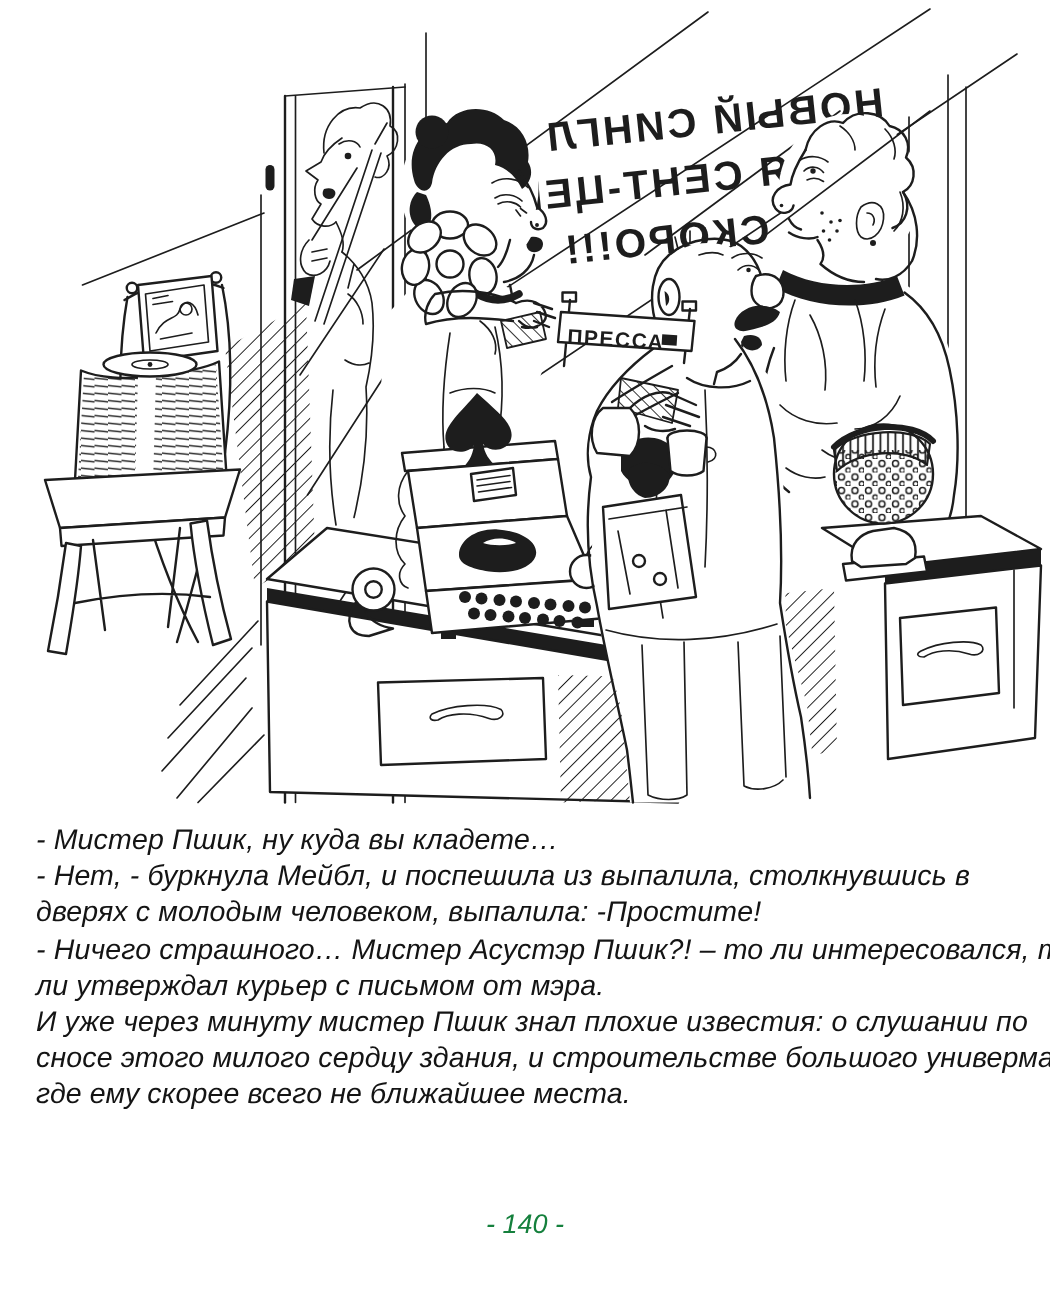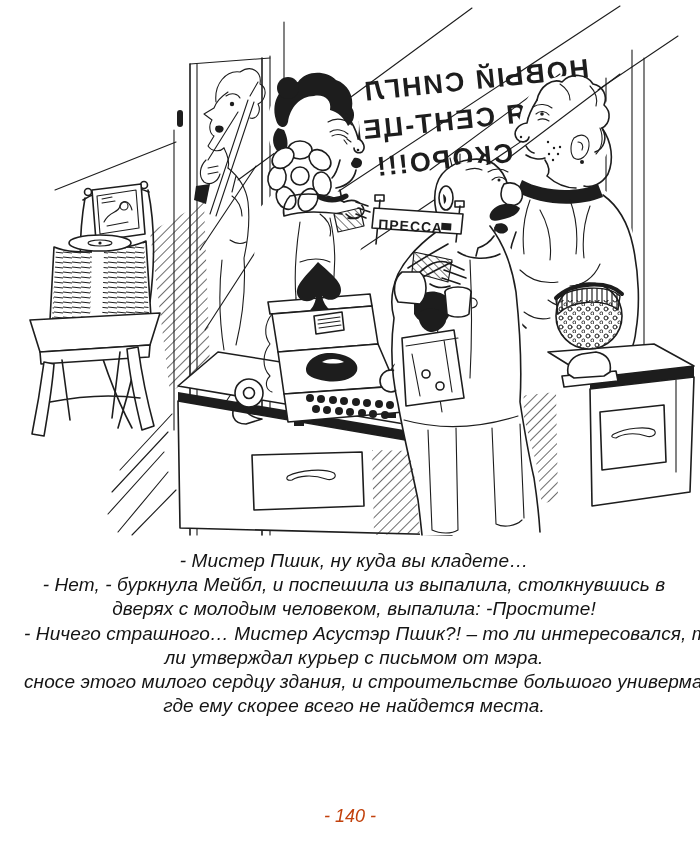--- a/index.html
+++ b/index.html
@@ -11,23 +11,23 @@
   .l1{fill:none;stroke:#1d1d1d;stroke-width:1.1;}
   .fw{fill:#ffffff;stroke:#1d1d1d;stroke-width:1.6;}
   .fwn{fill:#ffffff;stroke:none;}
   .fd{fill:#1d1d1d;stroke:none;}
   .signtxt{font-family:"Liberation Sans",sans-serif;font-weight:bold;font-size:27px;
            fill:#1d1d1d;letter-spacing:2px;text-anchor:middle;}
   .presstxt{font-family:"Liberation Sans",sans-serif;font-weight:bold;font-size:14px;
             fill:#1d1d1d;letter-spacing:1px;}
   .story{position:absolute;left:24px;top:549px;width:660px;
          font-style:italic;font-size:19px;line-height:24.2px;letter-spacing:.1px;
-         white-space:nowrap;color:#141414;text-align:center;}
+         white-space:nowrap;color:#141414;}
   .pagenum{position:absolute;left:0;top:806px;width:100%;text-align:center;
-           font-style:italic;font-size:18px;color:#c2410c;}
+           font-style:italic;font-size:18px;color:#15803d;}
 </style>
 </head>
 <body>
 
 <div class="page">
 
 <svg class="illo" width="700" height="540" viewBox="0 0 700 540">
   <defs>
     <pattern id="h45" width="7" height="7" patternUnits="userSpaceOnUse" patternTransform="rotate(45)">
       <line x1="0" y1="0" x2="0" y2="7" stroke="#1d1d1d" stroke-width="1.3"></line>
@@ -308,19 +308,20 @@
     </g>
   </g>
 </svg>
 
 <div class="story">
   <div>- Мистер Пшик, ну куда вы кладете…</div>
   <div>- Нет, - буркнула Мейбл, и поспешила из выпалила, столкнувшись в</div>
   <div>дверях с молодым человеком, выпалила: -Простите!</div>
   <div>- Ничего страшного… Мистер Асустэр Пшик?! – то ли интересовался, то</div>
   <div>ли утверждал курьер с письмом от мэра.</div>
+  <div>И уже через минуту мистер Пшик знал плохие известия: о слушании по</div>
   <div>сносе этого милого сердцу здания, и строительстве большого универмага,</div>
-  <div>где ему скорее всего не найдется места.</div>
+  <div>где ему скорее всего не ближайшее места.</div>
 </div>
 
 <div class="pagenum">- 140 -</div>
 
 </div>
 
 </body></html>

